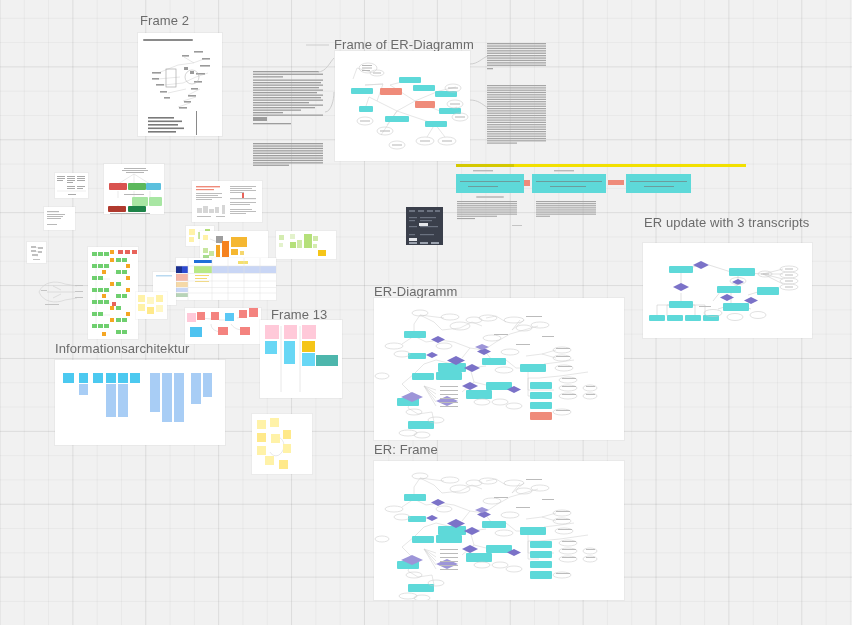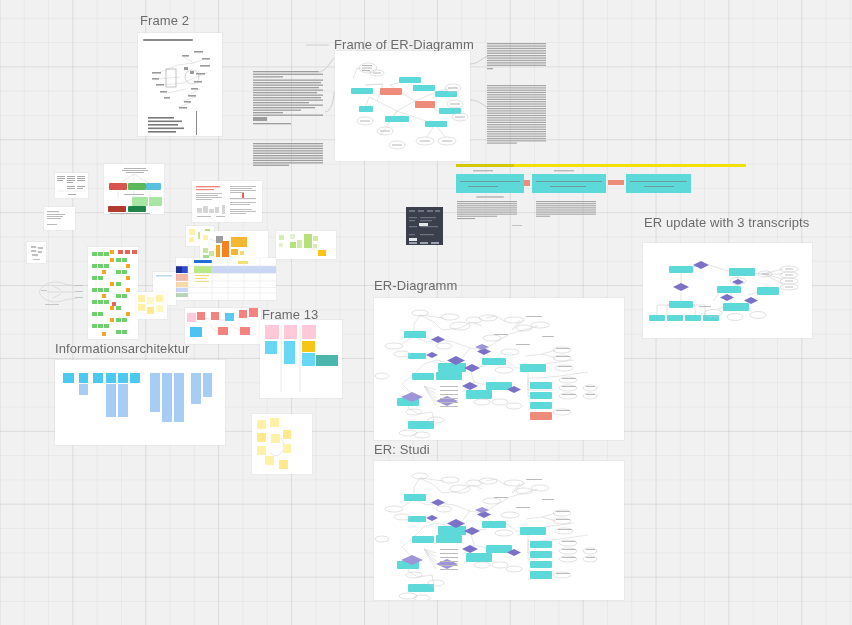--- a/index.html
+++ b/index.html
@@ -35,24 +35,24 @@
   svg.conn{position:absolute;left:0;top:0;overflow:visible;}
 </style>
 </head>
 <body>
 
 <div id="canvas"></div>
 
 <div class="flabel" style="left:140px;top:13px;">Frame 2</div>
 <div class="flabel" style="left:334px;top:37px;">Frame of ER-Diagramm</div>
 <div class="flabel" style="left:644px;top:215px;">ER update with 3 transcripts</div>
-<div class="flabel" style="left:374px;top:278px;">ER-Diagramm</div>
-<div class="flabel" style="left:374px;top:442px;">ER: Studi</div>
+<div class="flabel" style="left:374px;top:284px;">ER-Diagramm</div>
+<div class="flabel" style="left:374px;top:442px;">ER: Frame</div>
 <div class="flabel" style="left:55px;top:341px;">Informationsarchitektur</div>
-<div class="flabel" style="left:262px;top:307px;text-align:center;">Frame 13</div>
+<div class="flabel" style="left:271px;top:307px;text-align:center;">Frame 13</div>
 
 <div class="frame" style="left:138px;top:33px;width:84px;height:103px;">
   <div style="position:absolute;inset:0;">
     <div class="tl dk" style="left:5px;top:6px;width:50px;height:2px;"></div>
     <svg class="conn" width="84" height="103">
       <g stroke="#cfcfcf" stroke-width="0.5" fill="none">
         <path d="M20 40 L40 32 L55 30"></path>
           <path d="M20 46 L42 44"></path>
         <path d="M26 52 L45 50 L58 44"></path>
           <path d="M30 60 L48 56"></path>

